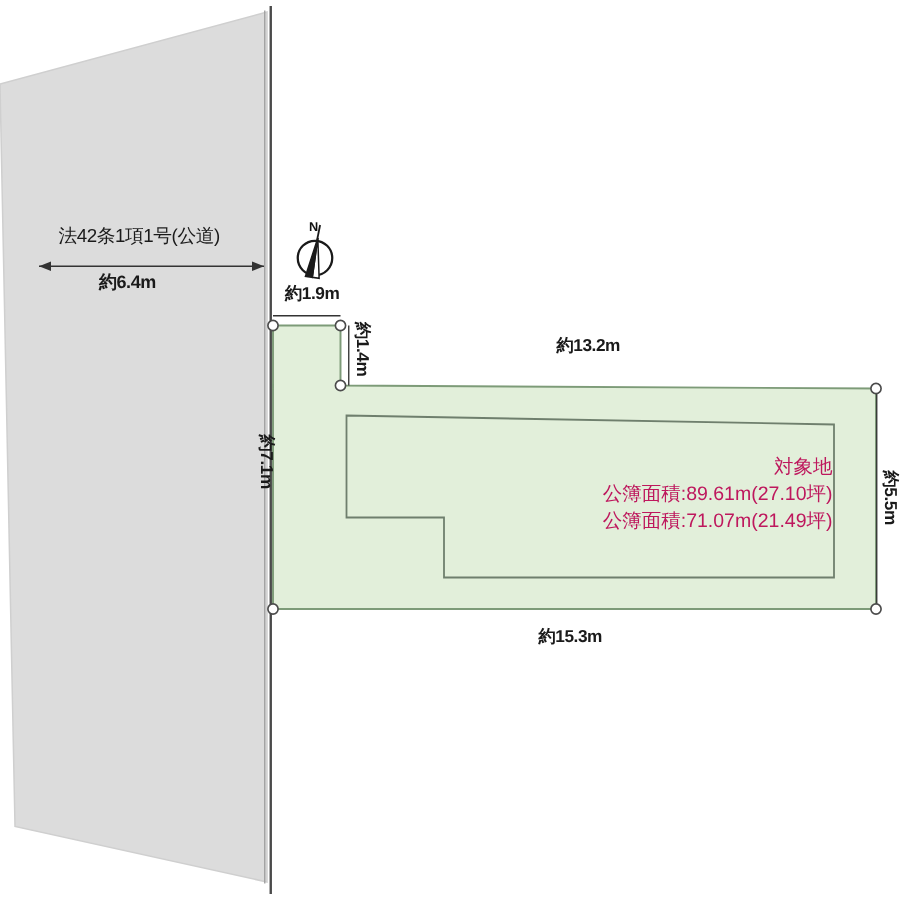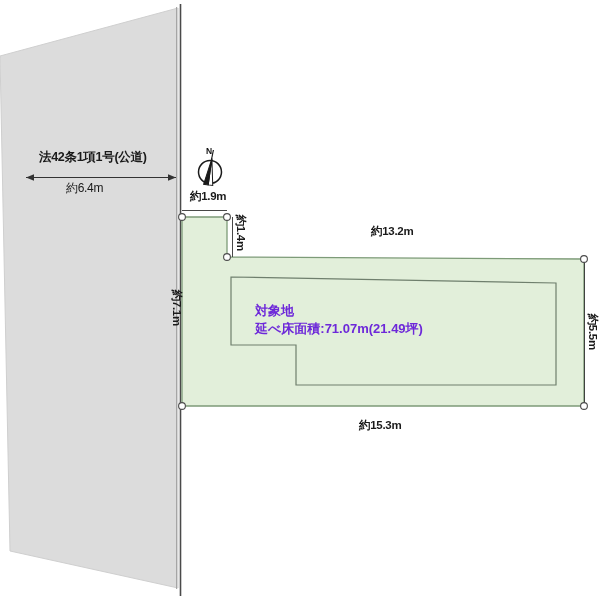--- a/index.html
+++ b/index.html
@@ -11,30 +11,30 @@
   #stage{position:relative;width:600px;height:600px;background:#fff;}
   svg#plot{position:absolute;left:0;top:0;width:600px;height:600px;display:block;}
   .lbl{
     position:absolute;
     font-family:"Liberation Sans","DejaVu Sans",sans-serif;
     color:#1a1a1a;
     white-space:nowrap;
     line-height:1;
     letter-spacing:-0.3px;
   }
-  .lbl-road-name{font-size:12.5px;font-weight:700;}
-  .lbl-road-w{font-size:12px;font-weight:400;}
+  .lbl-road-name{font-size:12.5px;font-weight:400;}
+  .lbl-road-w{font-size:12px;font-weight:700;}
   .lbl-dim{font-size:11.5px;font-weight:700;}
   .lbl-vert{transform-origin:center center;}
   .rot{transform:rotate(90deg);}
   .title-block{
     position:absolute;
-    text-align:left;
-    font-weight:700;
-    color:#6d28d9;
+    text-align:right;
+    font-weight:400;
+    color:#be185d;
     line-height:1.38;
     white-space:nowrap;
   }
   .t-main{font-size:13px;}
   .t-sub{font-size:13px;}
   .compass-n{
     position:absolute;font-size:8.5px;font-weight:700;color:#111;
   }
 </style>
 </head>
@@ -102,16 +102,17 @@
   <div class="lbl lbl-dim" style="left:371px;top:226px;">約13.2m</div>
 
   <div class="lbl lbl-dim lbl-vert rot" style="left:574px;top:326px;">約5.5m</div>
 
   <div class="lbl lbl-dim" style="left:359px;top:420px;">約15.3m</div>
 
   <div class="lbl lbl-dim lbl-vert rot" style="left:158px;top:302px;">約7.1m</div>
 
   <div class="title-block" style="left:255px;top:302px;width:300px;">
     <div class="t-main">対象地</div>
-    <div class="t-sub">延べ床面積:71.07m(21.49坪)</div>
+    <div class="t-sub">公簿面積:89.61m(27.10坪)</div>
+    <div class="t-sub">公簿面積:71.07m(21.49坪)</div>
   </div>
 
 </div>
 
 </body></html>

